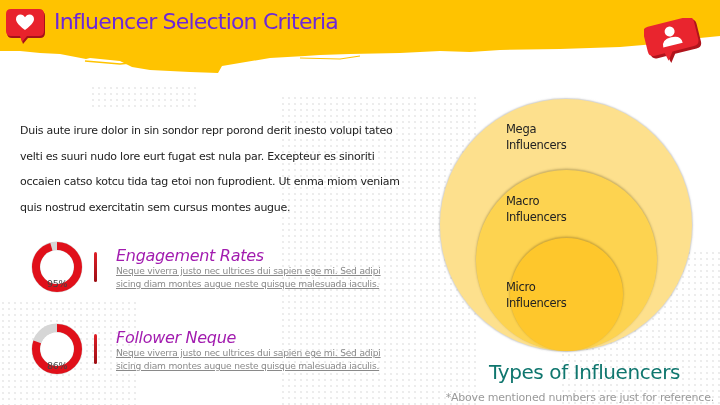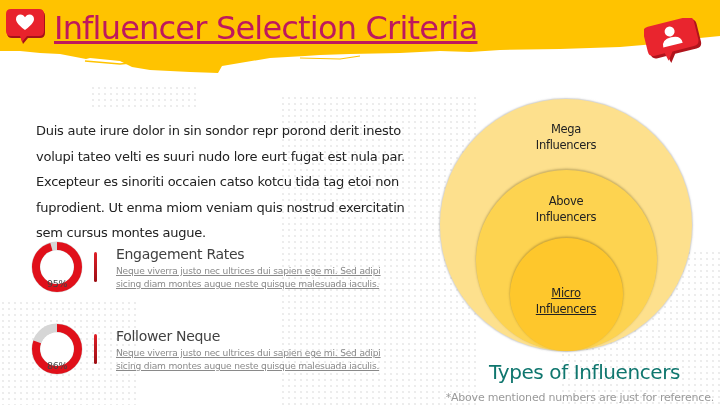--- a/index.html
+++ b/index.html
@@ -11,50 +11,49 @@
       background-image: radial-gradient(circle, #ececec 0.7px, transparent 0.9px);
       background-size: 6px 6px;
       pointer-events: none;
     }
 
     .banner { position: absolute; left: 0; top: 0; width: 720px; height: 80px; }
     .banner svg { display: block; }
 
     .title {
       position: absolute; left: 54px; top: 9px;
-      font-size: 32px; letter-spacing: -0.8px; color: #be185d;
+      font-size: 22px; letter-spacing: -0.8px; color: #6d28d9;
       font-family: "DejaVu Sans", sans-serif; font-weight: normal;
       white-space: nowrap;
-      text-decoration: underline;
     }
 
     .heart-badge { position: absolute; left: 6px; top: 9px; width: 40px; height: 36px; }
     .person-badge { position: absolute; left: 644px; top: 18px; width: 58px; height: 46px; }
 
     .intro {
-      position: absolute; left: 36px; top: 118px; width: 380px;
-      font-size: 13px; line-height: 25.5px; color: #222;
+      position: absolute; left: 20px; top: 118px; width: 380px;
+      font-size: 11px; line-height: 25.5px; color: #222;
       letter-spacing: -0.25px;
     }
 
     .metric { position: absolute; left: 28px; width: 380px; height: 60px; }
     .donut { position: absolute; left: 2px; top: 0; width: 54px; height: 54px; }
     .donut-label {
       position: absolute; left: 2px; top: 16px; width: 54px; height: 54px;
       display: flex; align-items: center; justify-content: center;
       font-size: 9.5px; color: #444; letter-spacing: -0.3px;
     }
     .vbar {
       position: absolute; left: 66px; top: 12px; width: 3px; height: 30px;
       border-radius: 2px;
       background: linear-gradient(#e02028, #9c0e14);
     }
     .metric-title {
       position: absolute; left: 88px; top: 6px;
-      font-size: 14px; color: #404040; letter-spacing: -0.3px; white-space: nowrap;
+      font-size: 16px; color: #a21caf; letter-spacing: -0.3px; white-space: nowrap; font-style: italic;
     }
     .metric-desc {
       position: absolute; left: 88px; top: 25px; width: 290px;
       font-size: 9.1px; line-height: 13px; color: #8a8a8a; letter-spacing: -0.2px; text-decoration: underline;
     }
 
     .circle {
       position: absolute; border-radius: 50%;
     }
     .c-mega {
@@ -66,21 +65,21 @@
       left: 476px; top: 170px; width: 181px; height: 181px;
       background: #fdd350;
       box-shadow: 0 -1px 2px 0.5px rgba(140,120,60,0.45);
     }
     .c-micro {
       left: 510px; top: 238px; width: 113px; height: 113px;
       background: #fec72c;
       box-shadow: 0 -1px 2px 0.5px rgba(140,110,40,0.45);
     }
     .ring-label {
-      position: absolute; width: 120px; text-align: center;
+      position: absolute; width: 120px; 
       font-size: 11.5px; line-height: 16px; color: #222; letter-spacing: -0.3px;
     }
 
     .types-title {
       position: absolute; left: 489px; top: 360px;
       font-size: 20px; color: #0f766e; letter-spacing: -0.4px; white-space: nowrap;
     }
     .footnote {
       position: absolute; right: 6px; top: 391px;
       font-size: 11px; color: #9a9a9a; letter-spacing: -0.2px; white-space: nowrap;
@@ -151,22 +150,22 @@
 
 <div class="circle c-mega"></div>
 <div class="circle c-macro"></div>
 <div class="circle c-micro"></div>
 
 <div class="ring-label" style="left:506px;top:121px;">
   <div>Mega</div>
   <div>Influencers</div>
 </div>
 <div class="ring-label" style="left:506px;top:193px;">
-  <div>Above</div>
+  <div>Macro</div>
   <div>Influencers</div>
 </div>
-<div class="ring-label" style="left:506px;top:285px;text-decoration:underline;">
+<div class="ring-label" style="left:506px;top:279px;">
   <div>Micro</div>
   <div>Influencers</div>
 </div>
 
 <div class="types-title">Types of Influencers</div>
 <div class="footnote">*Above mentioned numbers are just for reference.</div>
 
 </body></html>

